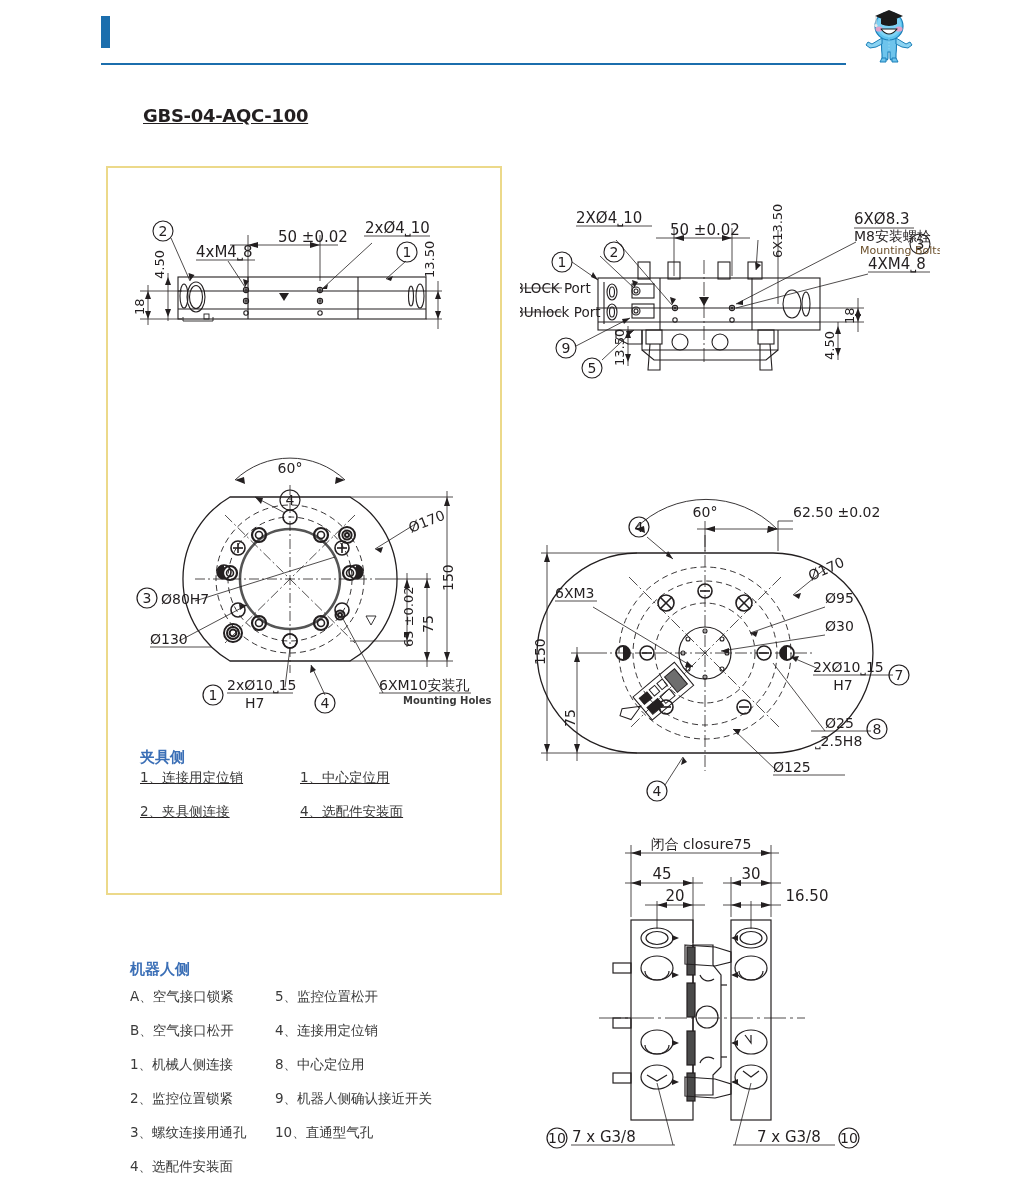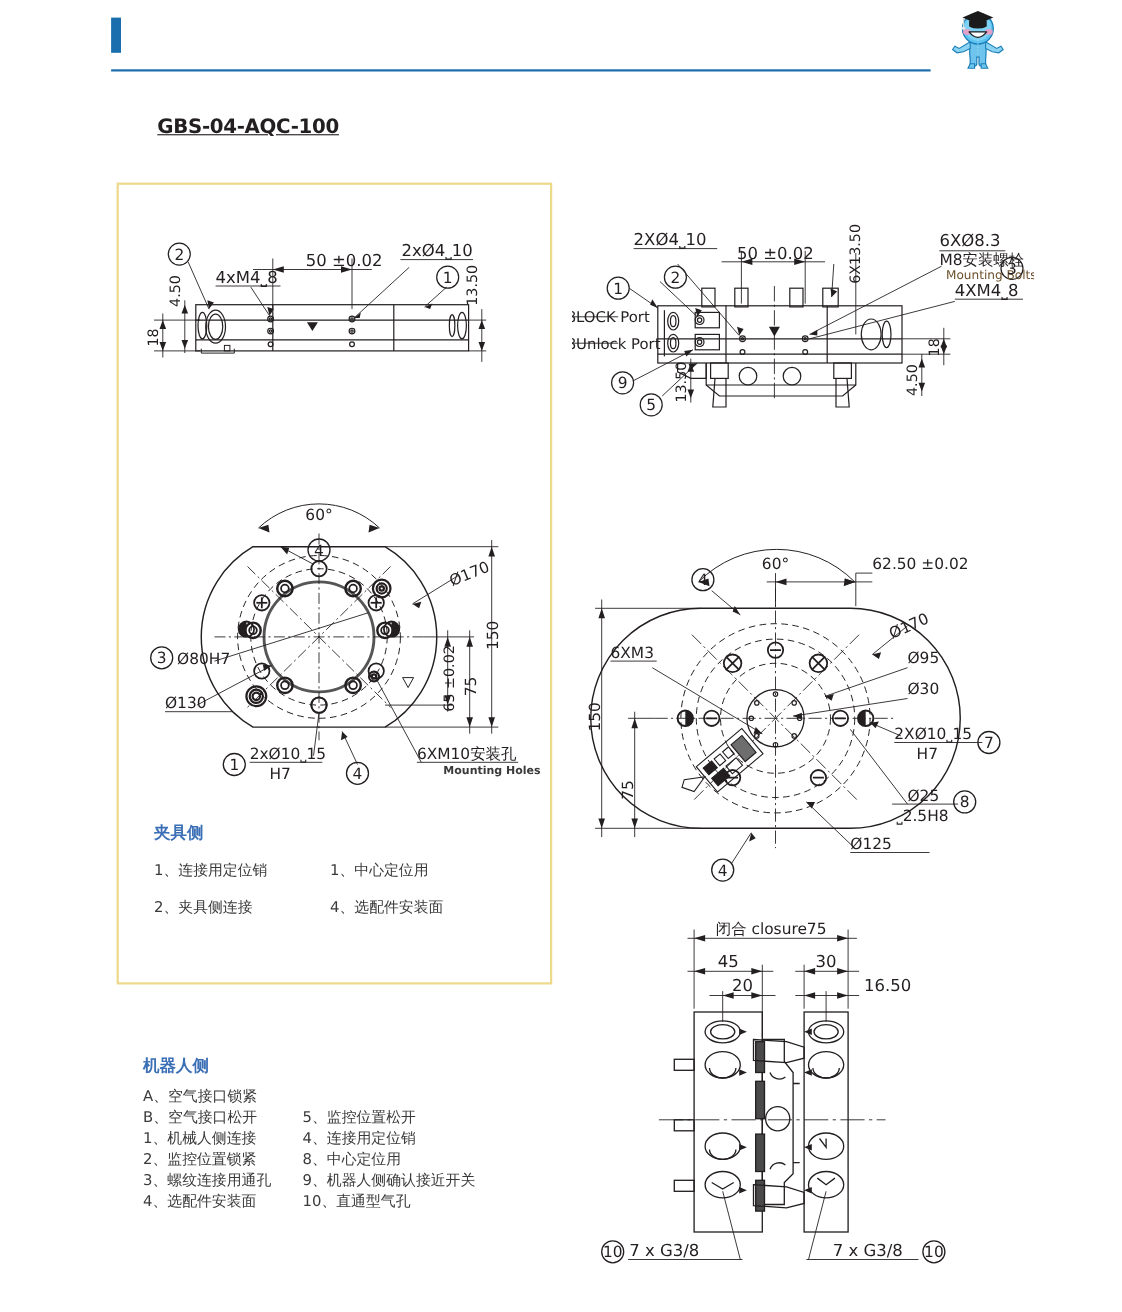--- a/index.html
+++ b/index.html
@@ -30,26 +30,26 @@
   
   .dwg{position:absolute;}
   .dwg svg{display:block;}
 
   
   .legend-title{font-size:15px;font-weight:bold;color:#3b6fb6;
       font-family:"DejaVu Sans","Liberation Sans",sans-serif;}
   .legend-item{font-size:13.5px;color:#3a3a3a;white-space:nowrap;
       font-family:"DejaVu Sans","Liberation Sans",sans-serif;}
   #tool-legend{position:absolute;left:140px;top:748px;width:350px;}
-  #tool-legend .cols{display:flex;margin-top:15px;}
+  #tool-legend .cols{display:flex;margin-top:2px;text-decoration:underline;}
   #tool-legend .col{display:flex;flex-direction:column;gap:16px;}
   #tool-legend .col:first-child{width:160px;}
   #robot-legend{position:absolute;left:130px;top:960px;width:400px;}
   #robot-legend .cols{display:flex;margin-top:9px;}
-  #robot-legend .col{display:flex;flex-direction:column;gap:1px;justify-content:flex-end;}
+  #robot-legend .col{display:flex;flex-direction:column;gap:16px;}
   #robot-legend .col:first-child{width:145px;}
 </style>
 </head>
 <body>
 
 <div id="header">
   <div id="title-accent-bar"></div>
   <div id="header-rule"></div>
 
   <div id="mascot">

